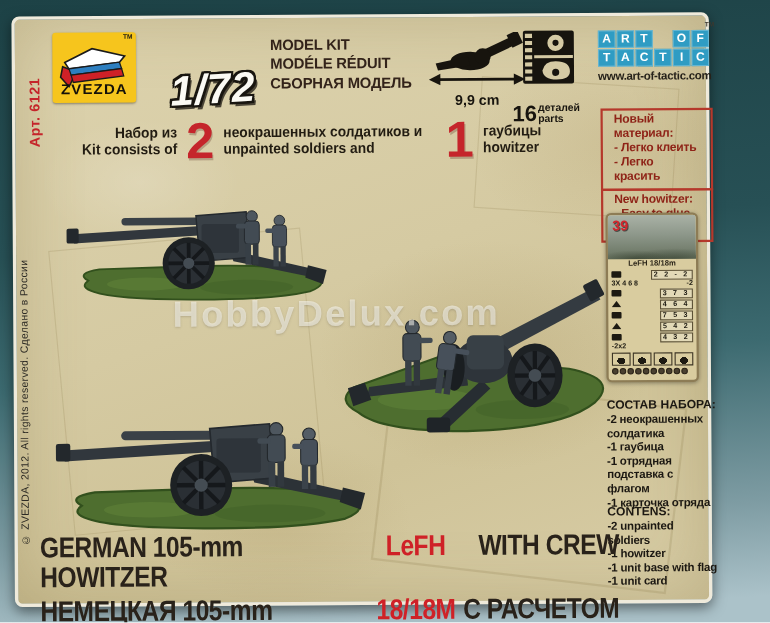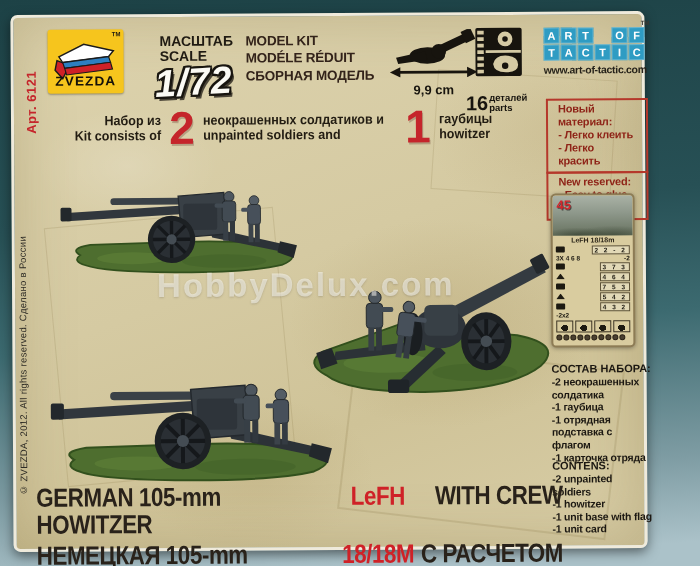--- a/index.html
+++ b/index.html
@@ -226,24 +226,20 @@
       <span class="tm">TM</span>
       <svg width="66" height="44" viewBox="0 0 64 46">
         <path d="M2 22 L15 27 L8 41 L0 32 Z" fill="#cf2127" stroke="#1a1a1a" stroke-width="1.5"></path>
         <path d="M4 18 L30 5 L61 12 L56 18 L8 24 Z" fill="#ffffff" stroke="#1a1a1a" stroke-width="1.5"></path>
         <path d="M8 24 L56 18 L58 24 L10 30 Z" fill="#2e7fc0" stroke="#1a1a1a" stroke-width="1.2"></path>
         <path d="M10 30 L58 24 L60 31 L12 37 Z" fill="#cf2127" stroke="#1a1a1a" stroke-width="1.2"></path>
       </svg>
       <div class="brand">ZVEZDA</div>
     </div>
 
-    <div class="scale-labels">
-      <div>МАСШТАБ</div>
-      <div>SCALE</div>
-    </div>
     <div class="scale-value">1/72</div>
 
     <div class="kit-type">
       <div>MODEL KIT</div>
       <div>MODÉLE RÉDUIT</div>
       <div>СБОРНАЯ МОДЕЛЬ</div>
     </div>
 
     <div class="size-block">
       <svg width="88" height="48" viewBox="0 0 84 46">
@@ -305,21 +301,21 @@
       <div class="aot-url">www.art-of-tactic.com</div>
     </div>
 
     <div class="materials">
       <div class="mat-box">
         <div>Новый материал:</div>
         <div>- Легко клеить</div>
         <div>- Легко красить</div>
       </div>
       <div class="mat-box">
-        <div>New reserved:</div>
+        <div>New howitzer:</div>
         <div>- Easy to glue</div>
         <div>- Easy to paint</div>
       </div>
     </div>
 
     <div class="consists">
       <div class="lbl r">
         <span>Набор из</span><br>
         <span>Kit consists of</span>
       </div>
@@ -342,21 +338,21 @@
       <use href="#hw-rear"></use>
     </svg>
     <svg class="photo photo3" viewBox="0 0 300 130">
       <use href="#hw-side"></use>
     </svg>
 
     <div class="watermark">HobbyDelux.com</div>
 
     <div class="unit-card">
       <div class="card-photo">
-        <div class="card-number">45</div>
+        <div class="card-number">39</div>
       </div>
       <div class="card-title">LeFH 18/18m</div>
       <div class="card-row">
         <span class="ic"></span>
         <span class="card-cells">2 2 - 2</span>
       </div>
       <div class="card-note">
         <span>3X 4 6 8</span>
         <span>-2</span>
       </div>

